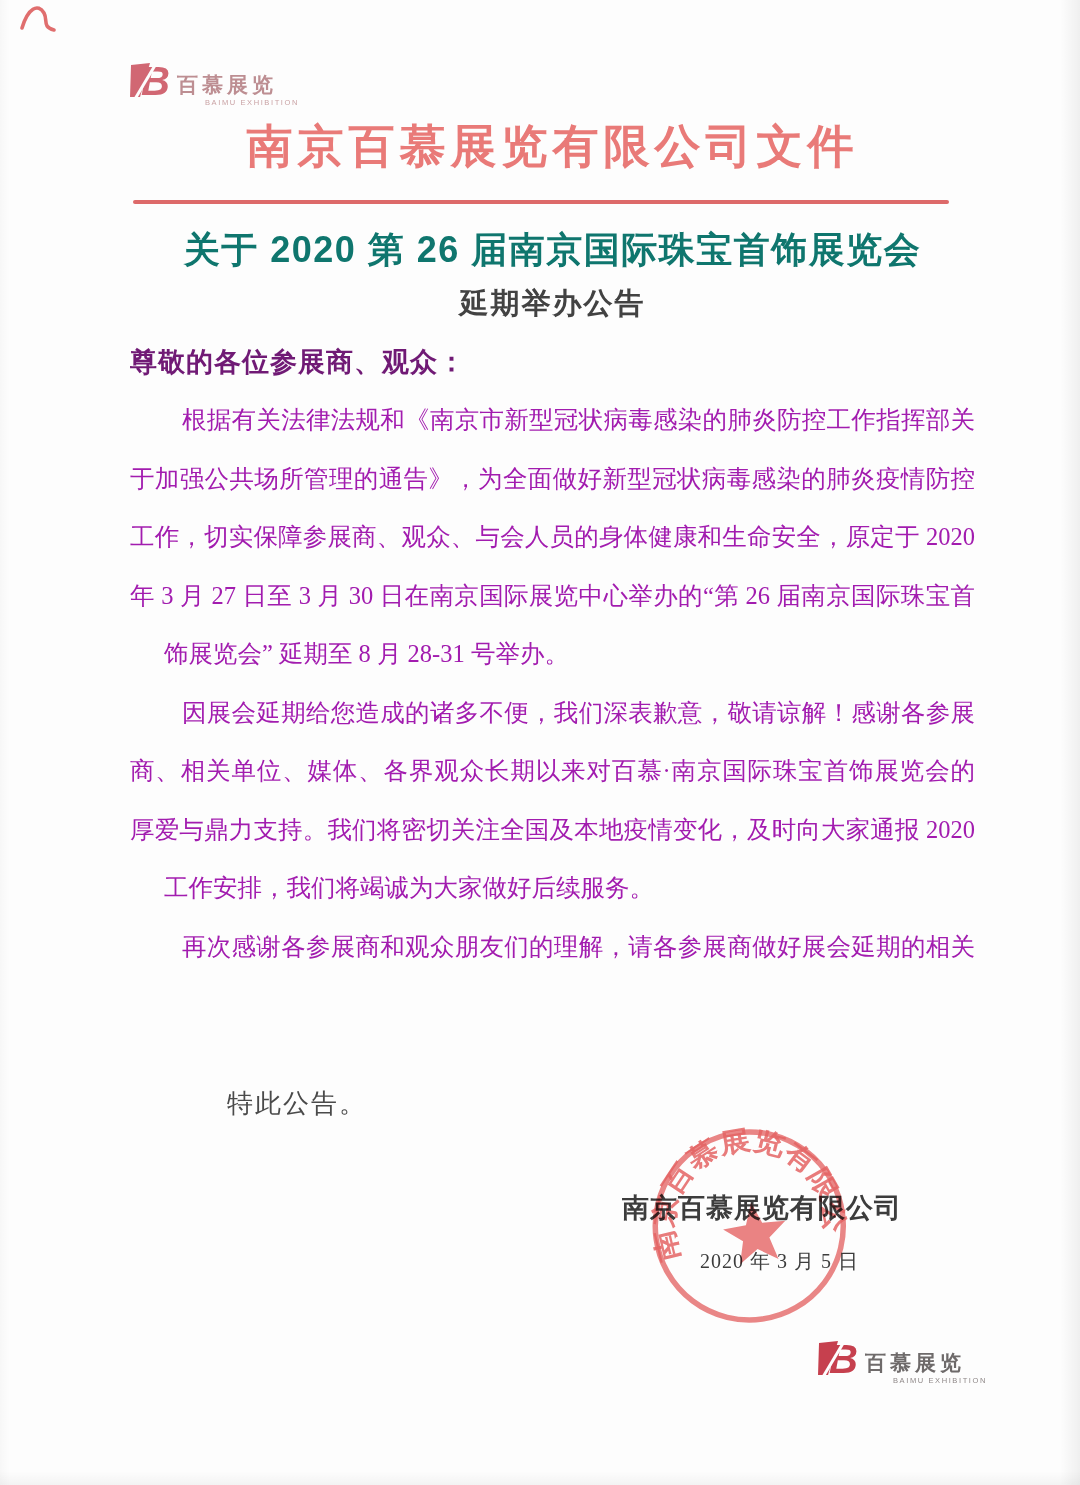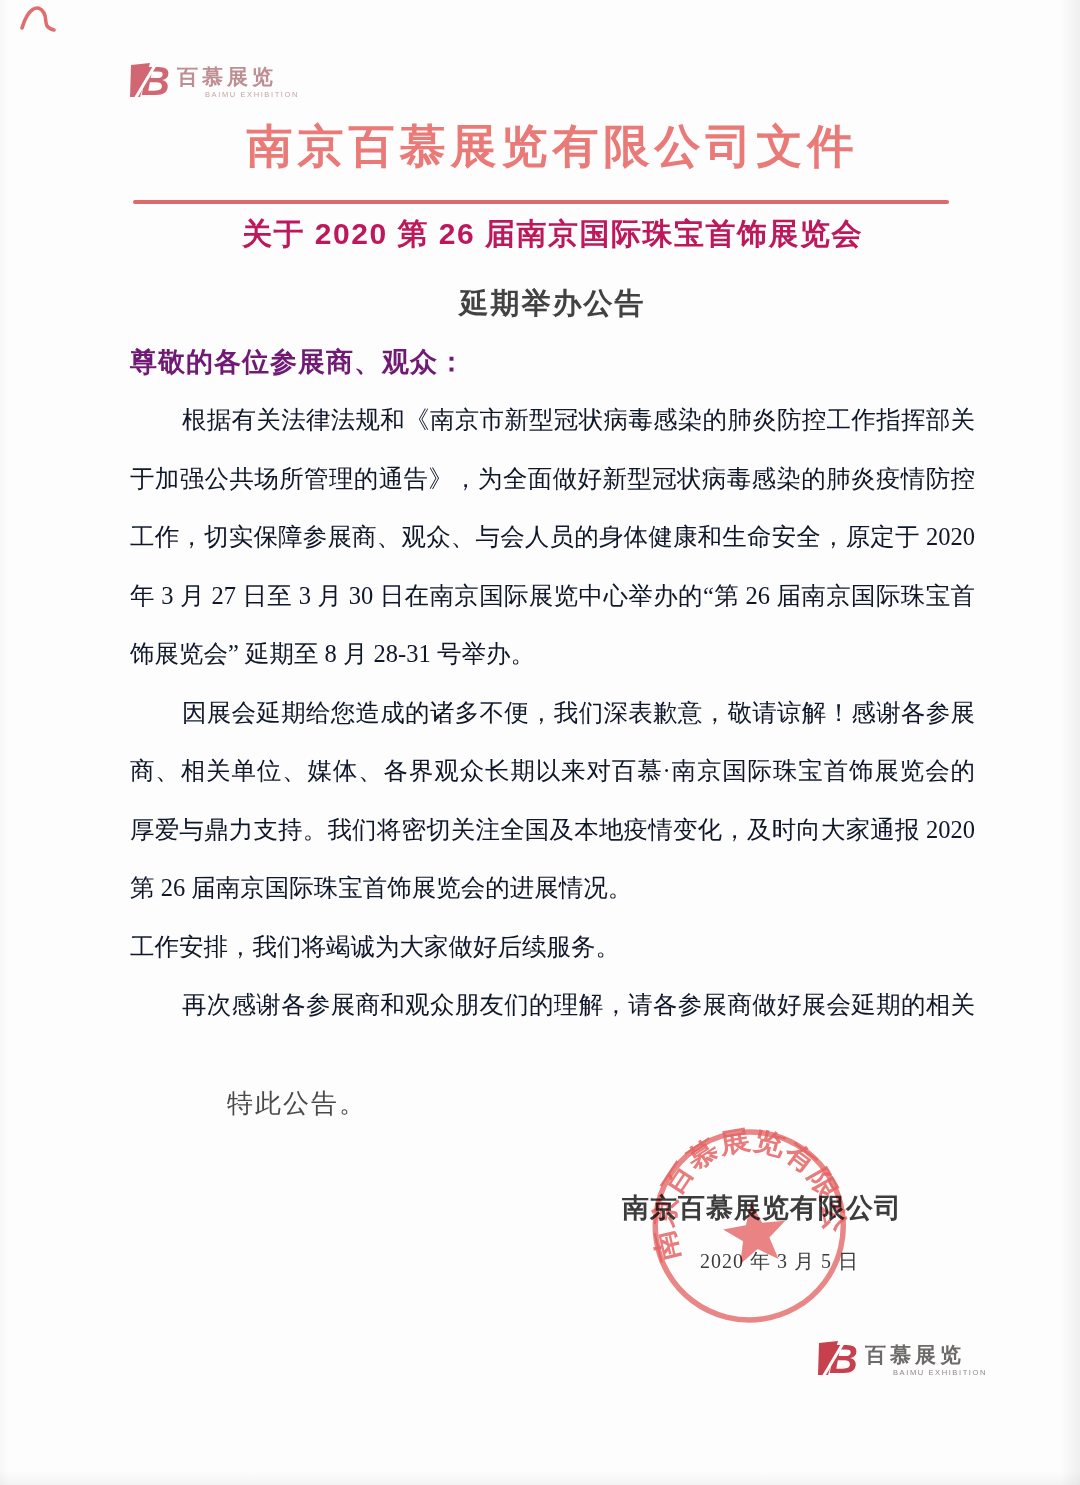--- a/index.html
+++ b/index.html
@@ -16,51 +16,51 @@
     background:linear-gradient(to top, rgba(0,0,0,0.04), rgba(0,0,0,0));}
   .edge-left{position:absolute;top:0;left:0;width:10px;height:100%;
     background:linear-gradient(to right, rgba(0,0,0,0.025), rgba(0,0,0,0));}
 
   .corner-scribble{position:absolute;left:16px;top:0px;}
 
   
   .logo{position:absolute;display:flex;align-items:flex-start;gap:7px;}
   .logo-top{left:126px;top:58px;}
   .logo-bottom{left:814px;top:1336px;}
-  .logo-textcol{display:flex;flex-direction:column;line-height:1;margin-top:8px;}
+  .logo-textcol{display:flex;flex-direction:column;line-height:1;margin-top:16px;}
   .logo-cn{font-family:"Liberation Sans","DejaVu Sans",sans-serif;font-weight:bold;
     font-size:21px;letter-spacing:4px;}
   .logo-en{font-family:"Liberation Sans","DejaVu Sans",sans-serif;font-size:7.5px;
     letter-spacing:1.6px;margin-top:4px;padding-left:28px;}
   .logo-top .logo-cn{color:#bd8e92;}
   .logo-top .logo-en{color:#c9a2a4;}
   .logo-bottom .logo-cn{color:#6e6a6a;}
   .logo-bottom .logo-en{color:#8f8888;}
 
   
   .content-center{position:absolute;left:130px;width:845px;text-align:center;}
   .doc-banner{top:116px;
     font-family:"Liberation Sans","DejaVu Sans",sans-serif;
     font-weight:bold;font-size:46px;letter-spacing:5px;color:#e97a78;}
   .red-rule{position:absolute;left:133px;top:200px;width:816px;height:4px;
     background:#dd6a6a;border-radius:2px;}
 
-  .title1{top:214px;font-family:"Liberation Sans","DejaVu Sans",sans-serif;
-    font-weight:bold;font-size:30px;letter-spacing:1.5px;color:#be185d;}
+  .title1{top:226px;font-family:"Liberation Sans","DejaVu Sans",sans-serif;
+    font-weight:bold;font-size:36px;letter-spacing:1.5px;color:#0f766e;}
   .title2{top:284px;font-family:"Liberation Sans","DejaVu Sans",sans-serif;
     font-weight:bold;font-size:29px;letter-spacing:2px;color:#424242;}
 
   .salutation{position:absolute;left:130px;top:344px;
     font-family:"Liberation Sans","DejaVu Sans",sans-serif;
     font-weight:bold;font-size:27px;letter-spacing:1px;color:#701a75;}
 
   .body-block{position:absolute;left:130px;top:403px;width:845px;}
-  .bline{height:58.5px;line-height:34px;font-size:24.5px;color:#0f172a;
+  .bline{height:58.5px;line-height:34px;font-size:24.5px;color:#a21caf;
     text-align:justify;text-align-last:justify;white-space:nowrap;}
-  .bline.pend{text-align-last:left;}
+  .bline.pend{text-align-last:left;margin-left:34px;}
   .bline.indent{padding-left:52px;width:793px;}
 
   .closing{position:absolute;left:227px;top:1086px;font-size:26px;
     letter-spacing:2px;color:#4a4a4a;font-family:Liberation Serif, serif;}
 
   .sig-company{position:absolute;left:622px;top:1190px;font-size:27px;
     font-weight:bold;letter-spacing:1px;color:#3c3c3c;}
   .sig-date{position:absolute;left:700px;top:1248px;font-size:20px;
     letter-spacing:1px;color:#3c3c3c;text-align:center;}
 
@@ -102,21 +102,20 @@
 
   <div class="body-block">
     <div class="bline indent">根据有关法律法规和《南京市新型冠状病毒感染的肺炎防控工作指挥部关</div>
     <div class="bline">于加强公共场所管理的通告》，为全面做好新型冠状病毒感染的肺炎疫情防控</div>
     <div class="bline">工作，切实保障参展商、观众、与会人员的身体健康和生命安全，原定于 2020</div>
     <div class="bline">年 3 月 27 日至 3 月 30 日在南京国际展览中心举办的“第 26 届南京国际珠宝首</div>
     <div class="bline pend">饰展览会” 延期至 8 月 28-31 号举办。</div>
     <div class="bline indent">因展会延期给您造成的诸多不便，我们深表歉意，敬请谅解！感谢各参展</div>
     <div class="bline">商、相关单位、媒体、各界观众长期以来对百慕·南京国际珠宝首饰展览会的</div>
     <div class="bline">厚爱与鼎力支持。我们将密切关注全国及本地疫情变化，及时向大家通报 2020</div>
-    <div class="bline pend">第 26 届南京国际珠宝首饰展览会的进展情况。</div>
     <div class="bline pend">工作安排，我们将竭诚为大家做好后续服务。</div>
     <div class="bline indent">再次感谢各参展商和观众朋友们的理解，请各参展商做好展会延期的相关</div>
   </div>
 
   <div class="closing">特此公告。</div>
 
   <div class="sig-company">南京百慕展览有限公司</div>
   <div class="sig-date">2020 年 3 月 5 日</div>
 
   <svg class="stamp" viewBox="0 0 224 224">

